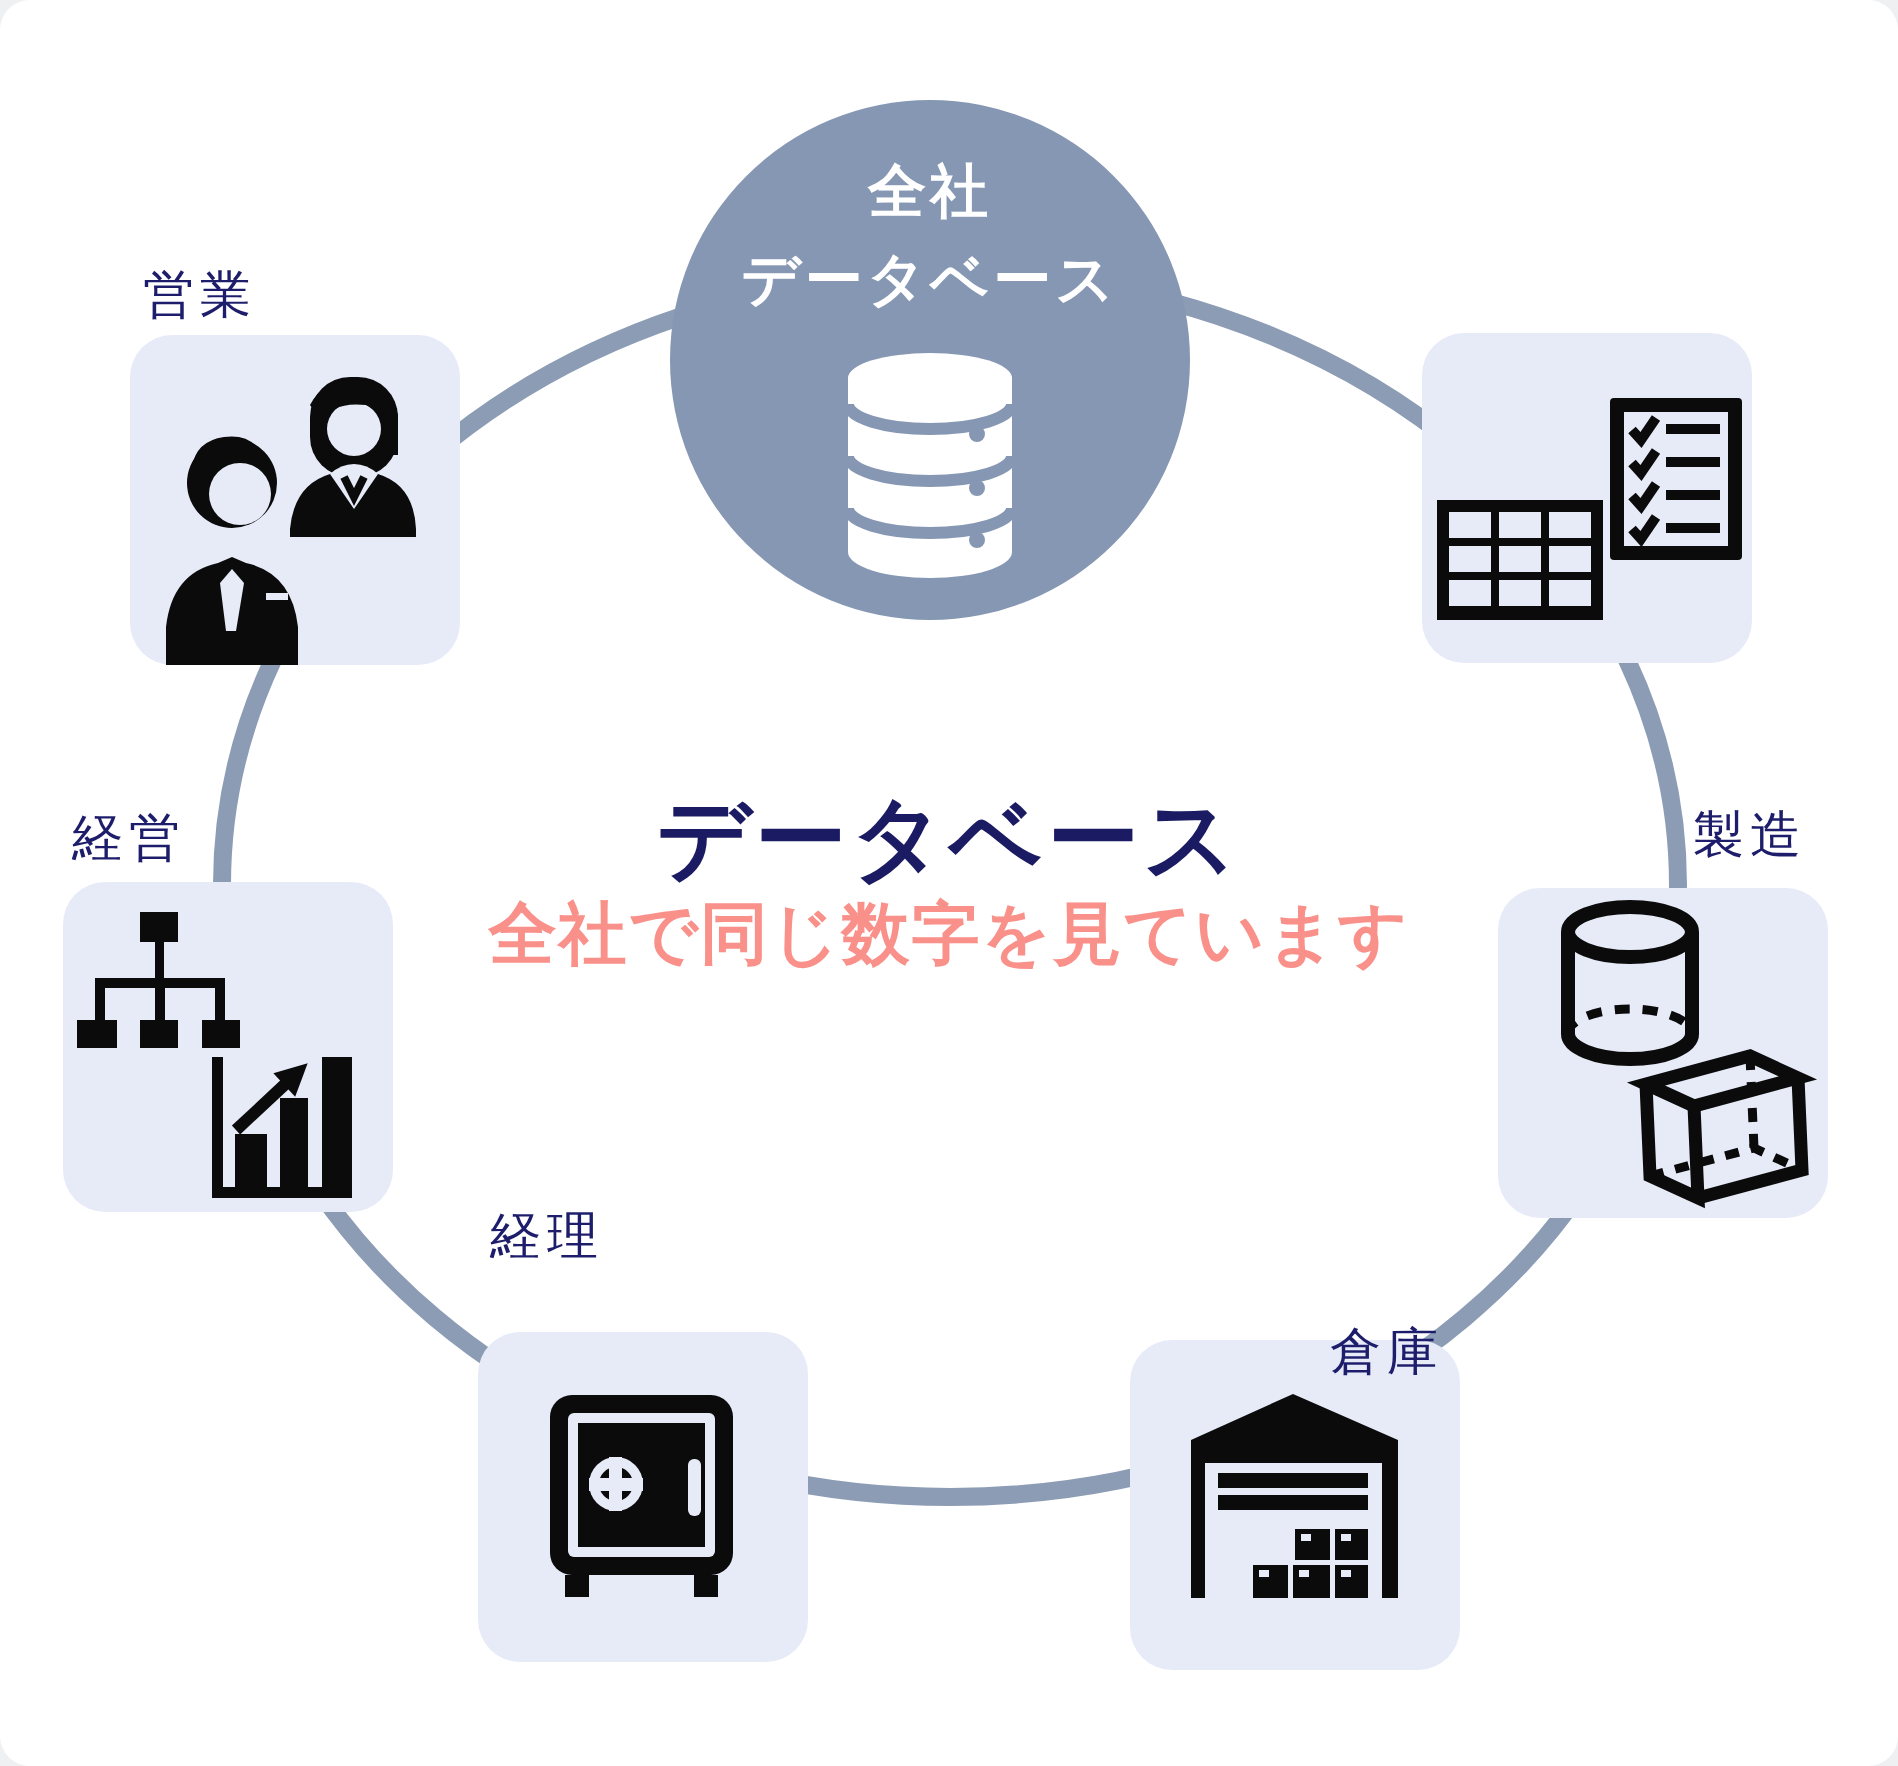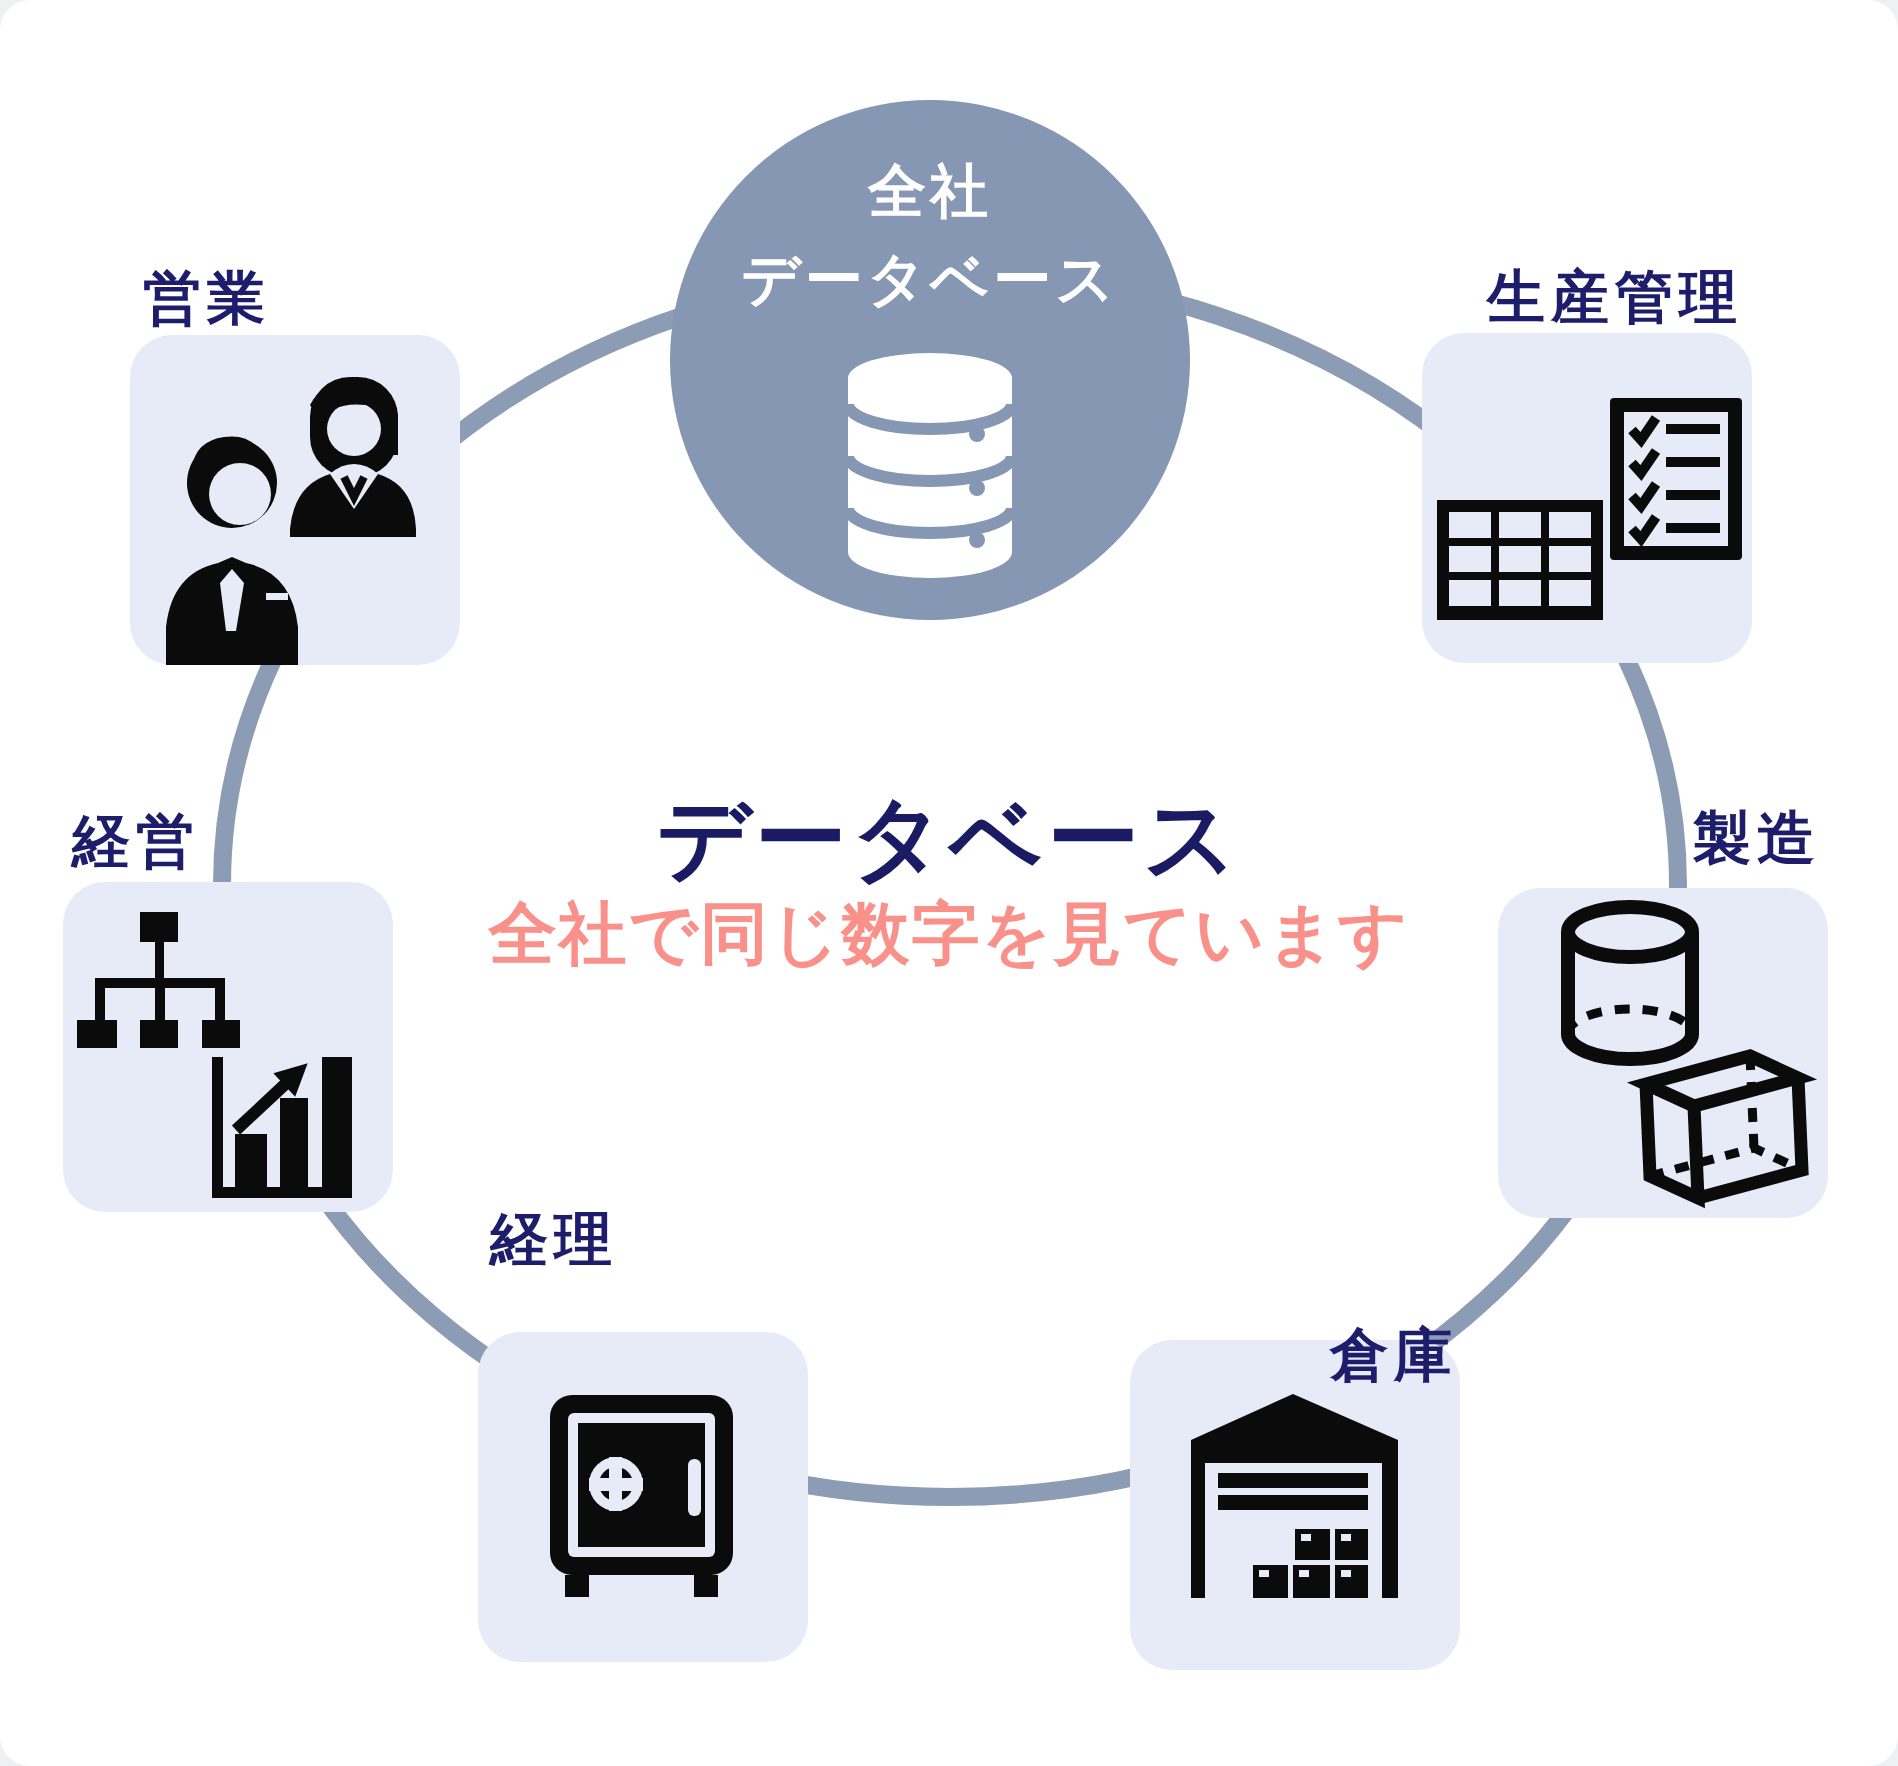--- a/index.html
+++ b/index.html
@@ -27,21 +27,21 @@
     background:#E7EBF8;border-radius:42px;
   }
   .card svg{position:absolute;left:0;top:0;}
   #card-sales{left:130px;top:335px;}
   #card-production{left:1422px;top:333px;}
   #card-management{left:63px;top:882px;}
   #card-manufacturing{left:1498px;top:888px;}
   #card-accounting{left:478px;top:1332px;}
   #card-warehouse{left:1130px;top:1340px;}
   .dept-label{
-    position:absolute;font-size:58px;font-weight:700;color:#1D1D6B;
+    position:absolute;font-size:51px;font-weight:400;color:#1D1D6B;
     letter-spacing:6px;line-height:1;white-space:nowrap;
   }
   #label-sales{left:143px;top:269px;}
   #label-production{left:1487px;top:268px;}
   #label-management{left:72px;top:812px;}
   #label-manufacturing{left:1693px;top:809px;}
   #label-accounting{left:490px;top:1210px;}
   #label-warehouse{left:1330px;top:1326px;}
   .headline{
     position:absolute;left:0;width:100%;text-align:center;top:792px;
@@ -212,21 +212,20 @@
       </g>
       <g fill="#8697B3">
         <circle cx="130" cy="82" r="8"></circle>
         <circle cx="130" cy="136" r="8"></circle>
         <circle cx="130" cy="188" r="8"></circle>
       </g>
     </svg>
   </div>
 
   <div class="dept-label" id="label-sales">営業</div>
-  <div class="dept-label" id="label-production">生産管理</div>
   <div class="dept-label" id="label-management">経営</div>
   <div class="dept-label" id="label-manufacturing">製造</div>
   <div class="dept-label" id="label-accounting">経理</div>
   <div class="dept-label" id="label-warehouse">倉庫</div>
 
   <div class="headline">データベース</div>
   <div class="subline">全社で同じ数字を見ています</div>
 
 </div>
 

